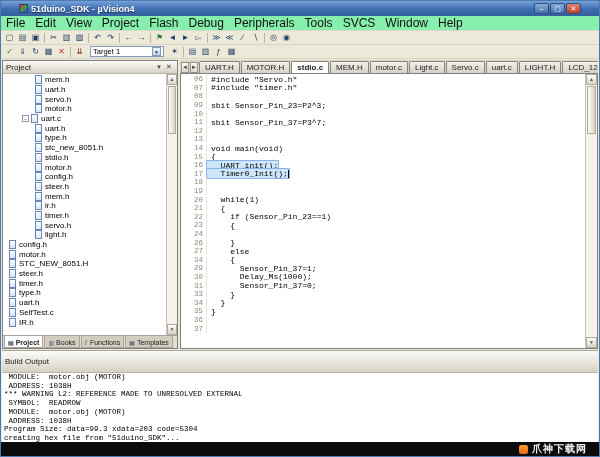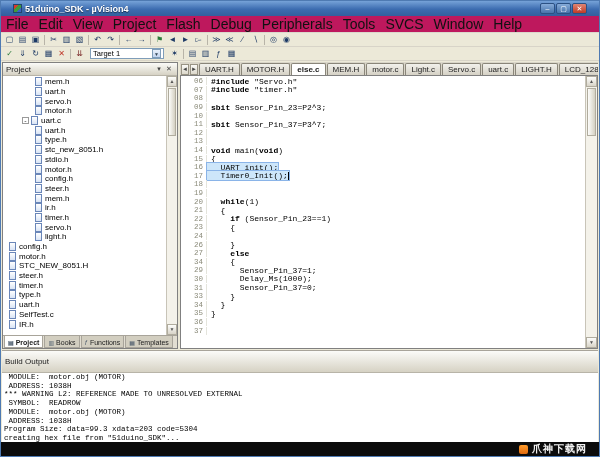--- a/index.html
+++ b/index.html
@@ -1,27 +1,27 @@
 <!DOCTYPE html>
 <html><head>
 <meta charset="utf-8">
 <style>
   * { margin:0; padding:0; box-sizing:border-box; }
   html,body { width:600px; height:457px; font-family:"Liberation Sans",sans-serif; background:#fff; }
   .window { width:600px; height:457px; display:flex; flex-direction:column; background:#ece9d8; border:1px solid #4e7ab2; overflow:hidden; }
 
   
-  .titlebar { flex:0 0 15px; background:linear-gradient(#76a2d8,#3c6cb0 55%,#335f9d); display:flex; align-items:center; padding:0 12px; }
+  .titlebar { flex:0 0 15px; background:linear-gradient(#76a2d8,#3c6cb0 55%,#335f9d); display:flex; align-items:center; padding:0 18px; }
   .app-icon { width:9px; height:9px; margin-right:3px; background:linear-gradient(135deg,#d83b2c 33%,#3f9c3b 33%,#3f9c3b 66%,#3b63c4 66%); border:1px solid #23456e; }
   .title-text { color:#fff; font-size:9px; font-weight:bold; text-shadow:0 1px 1px #1a3050; flex:1; white-space:nowrap; overflow:hidden; }
   .winbtn { width:15px; height:11px; font-size:7px; line-height:9px; text-align:center; color:#fff; background:linear-gradient(#86abd9,#4874ab); border:1px solid #2c5183; border-radius:2px; margin-left:1px; }
   .winbtn.close { background:linear-gradient(#e08573,#c03a25); }
 
   
-  .menubar { flex:0 0 13px; display:flex; align-items:center; background:#be185d; border-bottom:1px solid #dcd8cc; font-size:14px; color:#111; }
+  .menubar { flex:0 0 13px; display:flex; align-items:center; background:#86efac; border-bottom:1px solid #dcd8cc; font-size:12px; color:#111; }
   .menu-item { padding:0 5px; }
   .toolbar { flex:0 0 14px; display:flex; align-items:center; background:#ece9d8; border-bottom:1px solid #d8d4c8; padding-left:2px; }
   .tb-group { display:flex; align-items:center; }
   .tool { width:13px; height:12px; font-size:8px; line-height:12px; text-align:center; color:#1d3a66; overflow:hidden; }
   .tb-sep { width:1px; height:10px; background:#b8b4a8; margin:0 2px; }
   .target-select { width:74px; height:11px; background:#fff; border:1px solid #7f9db9; font-size:7.5px; display:flex; align-items:center; padding:0 2px; margin:0 4px; }
   .target-select .arrow { margin-left:auto; width:9px; height:9px; background:linear-gradient(#e8f0fb,#c2d4ef); border:1px solid #7f9db9; font-size:5px; line-height:8px; text-align:center; color:#345; }
 
   
   .main { flex:1; display:flex; min-height:0; background:#ece9d8; padding:1px; }
@@ -45,21 +45,21 @@
   .editor-area { flex:1; display:flex; flex-direction:column; min-width:0; min-height:0; }
   .tabbar { flex:0 0 13px; display:flex; align-items:flex-end; background:#d9d5c9; overflow:hidden; padding-left:1px; }
   .tabnav { width:11px; height:11px; border:1px solid #989384; background:linear-gradient(#fbfaf7,#dcd8cb); font-size:6px; line-height:9px; text-align:center; margin:0 1px 0 0; color:#444; }
   .tab { padding:1px 5px; font-size:8px; background:linear-gradient(#f2f1ec,#d5d1c5); border:1px solid #898579; border-bottom:none; margin-right:1px; border-radius:2px 2px 0 0; white-space:nowrap; color:#222; }
   .tab.active { background:#fff; font-weight:bold; }
   .editor-body { flex:1; display:flex; min-height:0; background:#fff; border:1px solid #808080;padding-left:8px; }
   .code { flex:1; overflow:hidden; font-family:"Liberation Mono","DejaVu Sans Mono",monospace; font-size:8px; padding-top:1px; min-width:0; }
   .code-line { height:8.6px; display:flex; align-items:center; white-space:pre; }
   .gutter { flex:0 0 18px; text-align:right; color:#8b8b7a; padding-right:3px; font-size:7.5px; border-right:1px solid #e4e4dc; }
   .code-text { padding-left:4px; color:#000; }
-  .code-text b { font-weight:bold; }
+  .code-text b { font-weight:normal; }
   .code-text.sel { background:#cde6fa; outline:1px solid #8ab4e8; }
   .caret { display:inline-block; width:1px; height:8px; background:#000; vertical-align:middle; }
   .vscroll { flex:0 0 12px; background:#f4f2ea; border-left:1px solid #c8c4b8; display:flex; flex-direction:column; }
 
   
   .output-panel { flex:0 0 92px; display:flex; flex-direction:column; border-top:1px solid #a8a49a; background:#fff; margin:0 1px; min-height:0; }
   .output-header { flex:0 0 12px; background:linear-gradient(#fbfbf8,#d6d2c4); font-size:8px; padding:6px 3px; display:flex; align-items:flex-start; border-bottom:1px solid #b8b4a8; color:#222; }
   .output-body { flex:1; font-family:"Liberation Mono","DejaVu Sans Mono",monospace; font-size:7.5px; line-height:8.7px; white-space:pre; overflow:hidden; padding-left:2px; color:#000; }
 
   
@@ -286,21 +286,21 @@
           </span>
         </div>
     </div>
 
     <div class="editor-area">
       <div class="tabbar" id="tabbar">
           <span class="tabnav">◄</span>
           <span class="tabnav">►</span>
           <span class="tab">UART.H</span>
           <span class="tab">MOTOR.H</span>
-          <span class="tab active">else.c</span>
+          <span class="tab active">stdio.c</span>
           <span class="tab">MEM.H</span>
           <span class="tab">motor.c</span>
           <span class="tab">Light.c</span>
           <span class="tab">Servo.c</span>
           <span class="tab">uart.c</span>
           <span class="tab">LIGHT.H</span>
           <span class="tab">LCD_128...</span>
         </div>
       <div class="editor-body">
         <div class="code" id="code">

